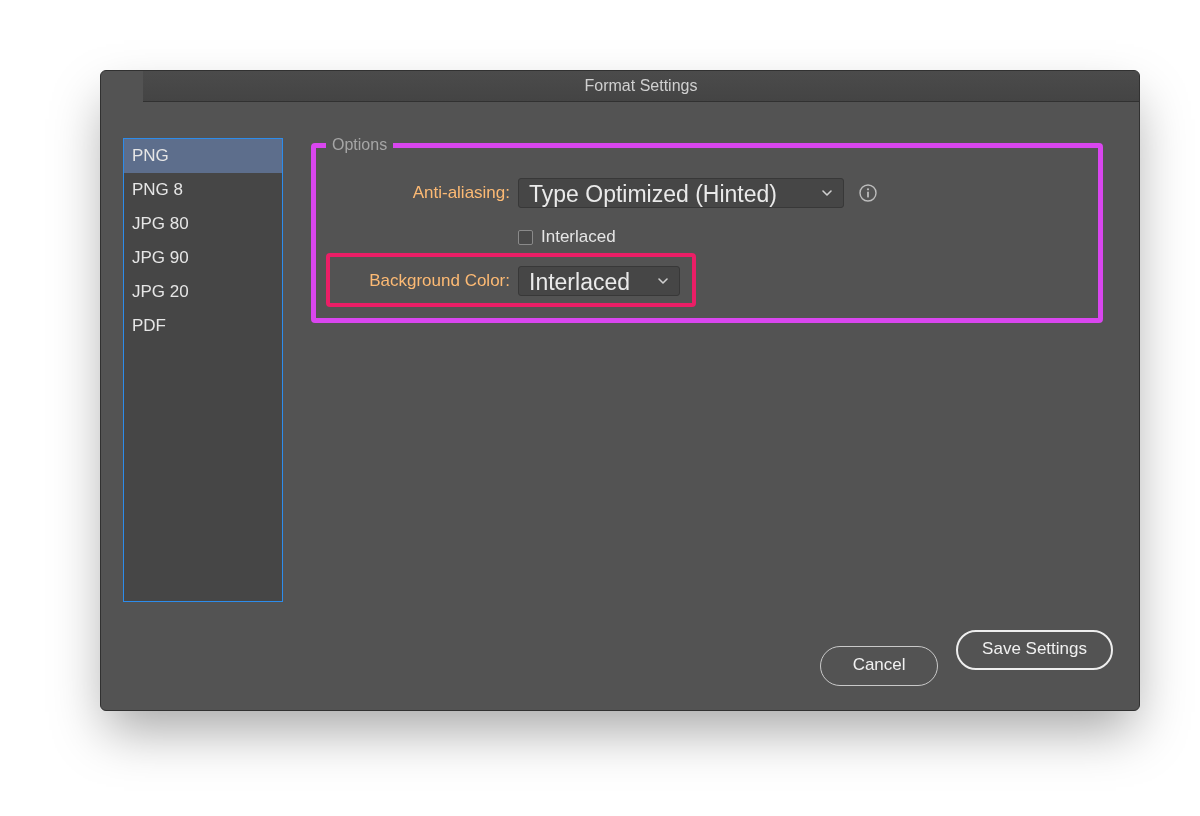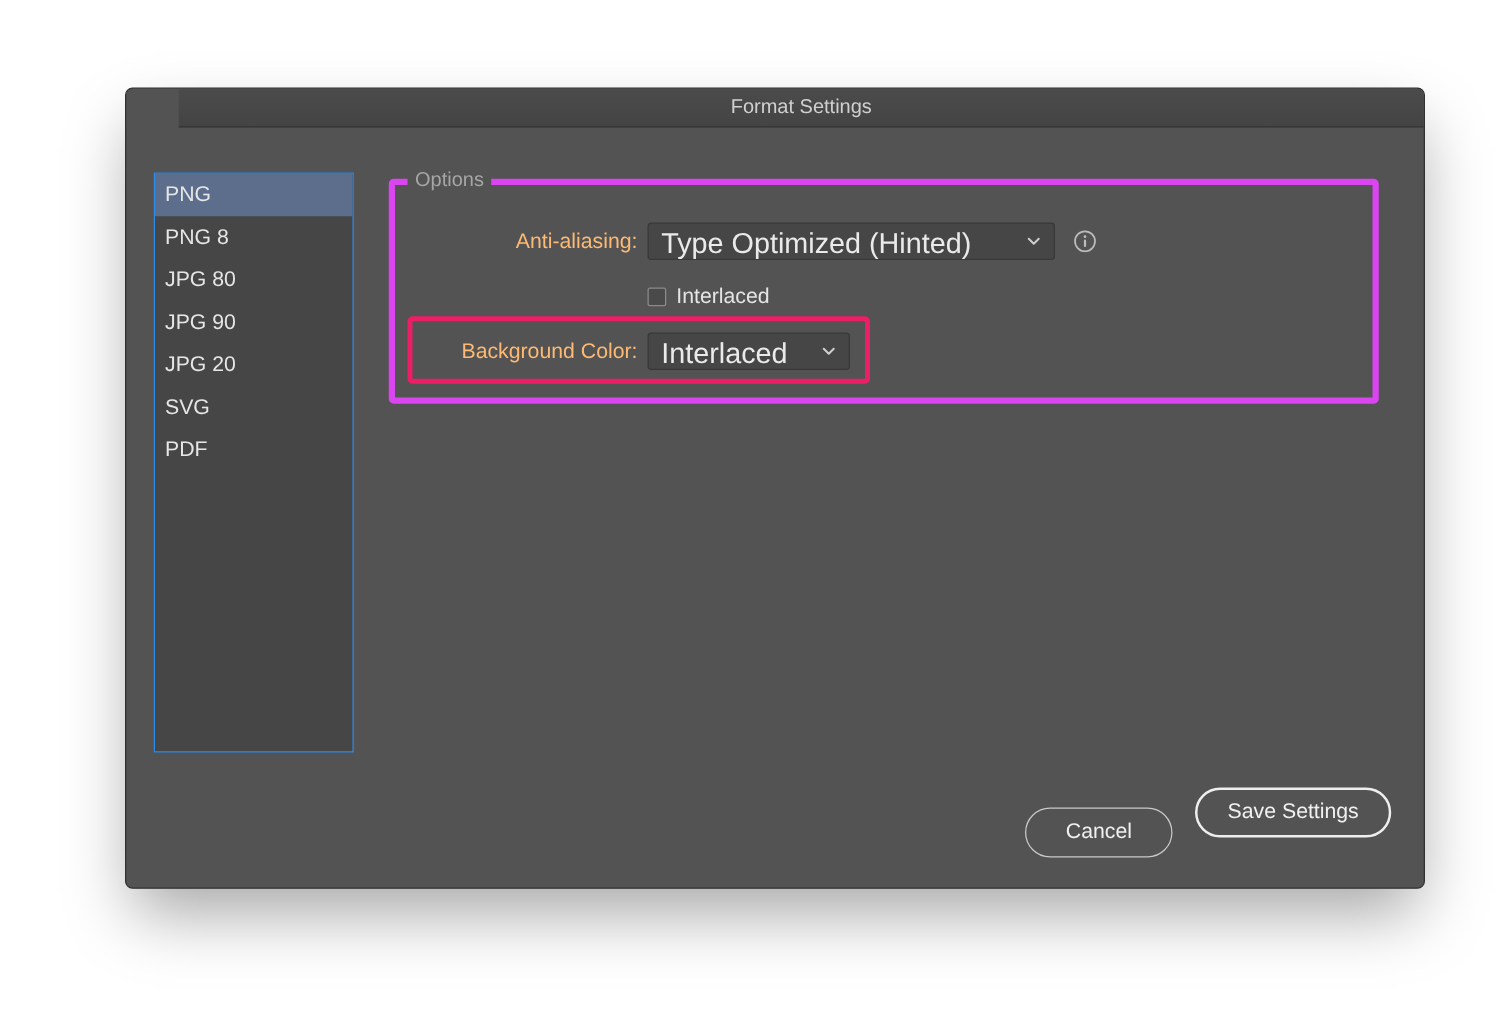--- a/index.html
+++ b/index.html
@@ -187,21 +187,20 @@
   <div class="titlebar">Format Settings</div>
 
   <div class="body">
 
     <div class="format-list">
       <div class="format-item selected"><span>PNG</span></div>
       <div class="format-item"><span>PNG 8</span></div>
       <div class="format-item"><span>JPG 80</span></div>
       <div class="format-item"><span>JPG 90</span></div>
       <div class="format-item"><span>JPG 20</span></div>
-      <div class="format-item"><span>SVG</span></div>
       <div class="format-item"><span>PDF</span></div>
     </div>
 
     <div class="options">
       <div class="options-legend">Options</div>
 
       <div class="row">
         <div class="row-label">Anti-aliasing:</div>
         <div class="select aa">
           <span>Type Optimized (Hinted)</span>

